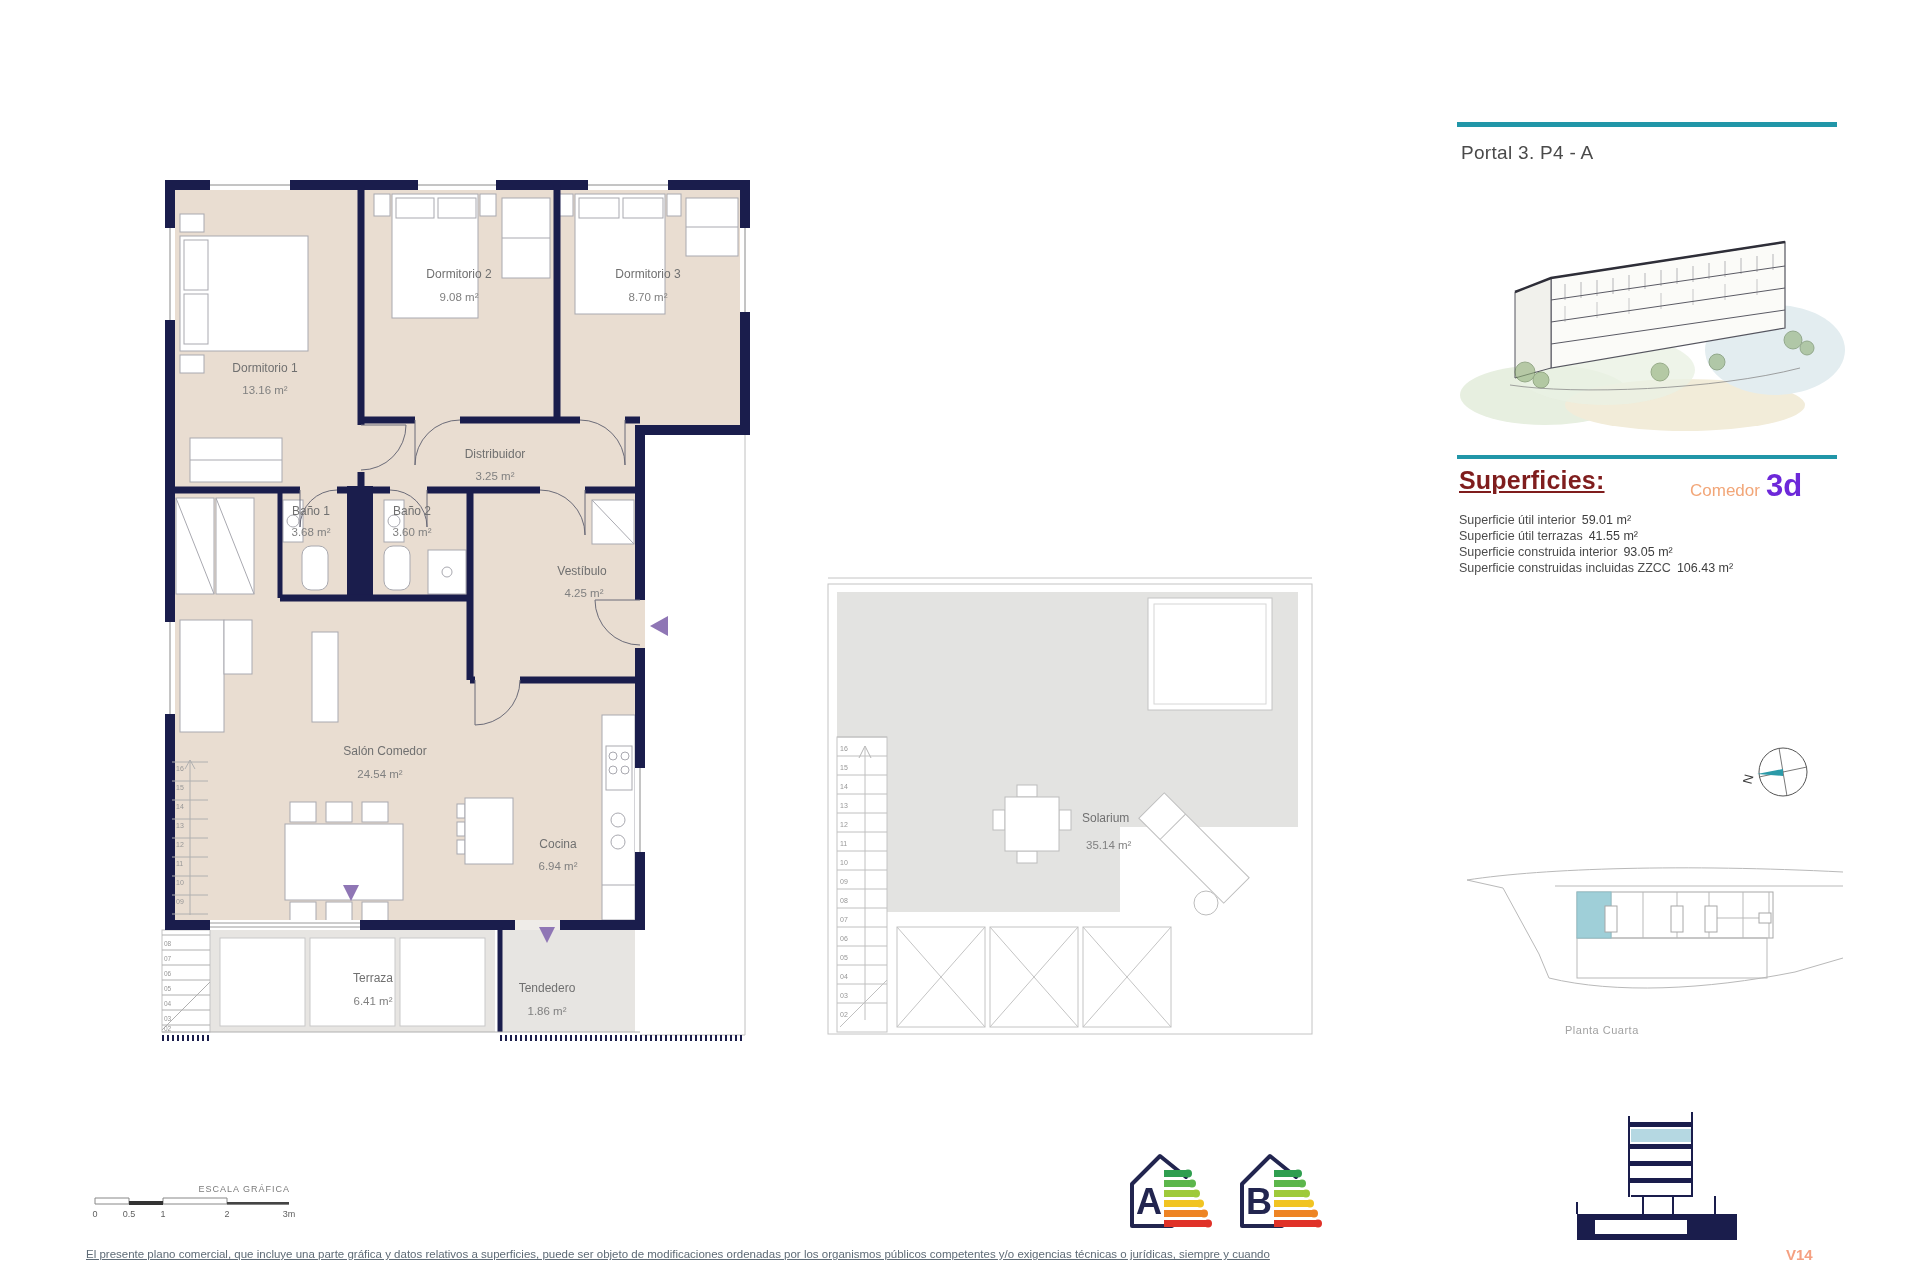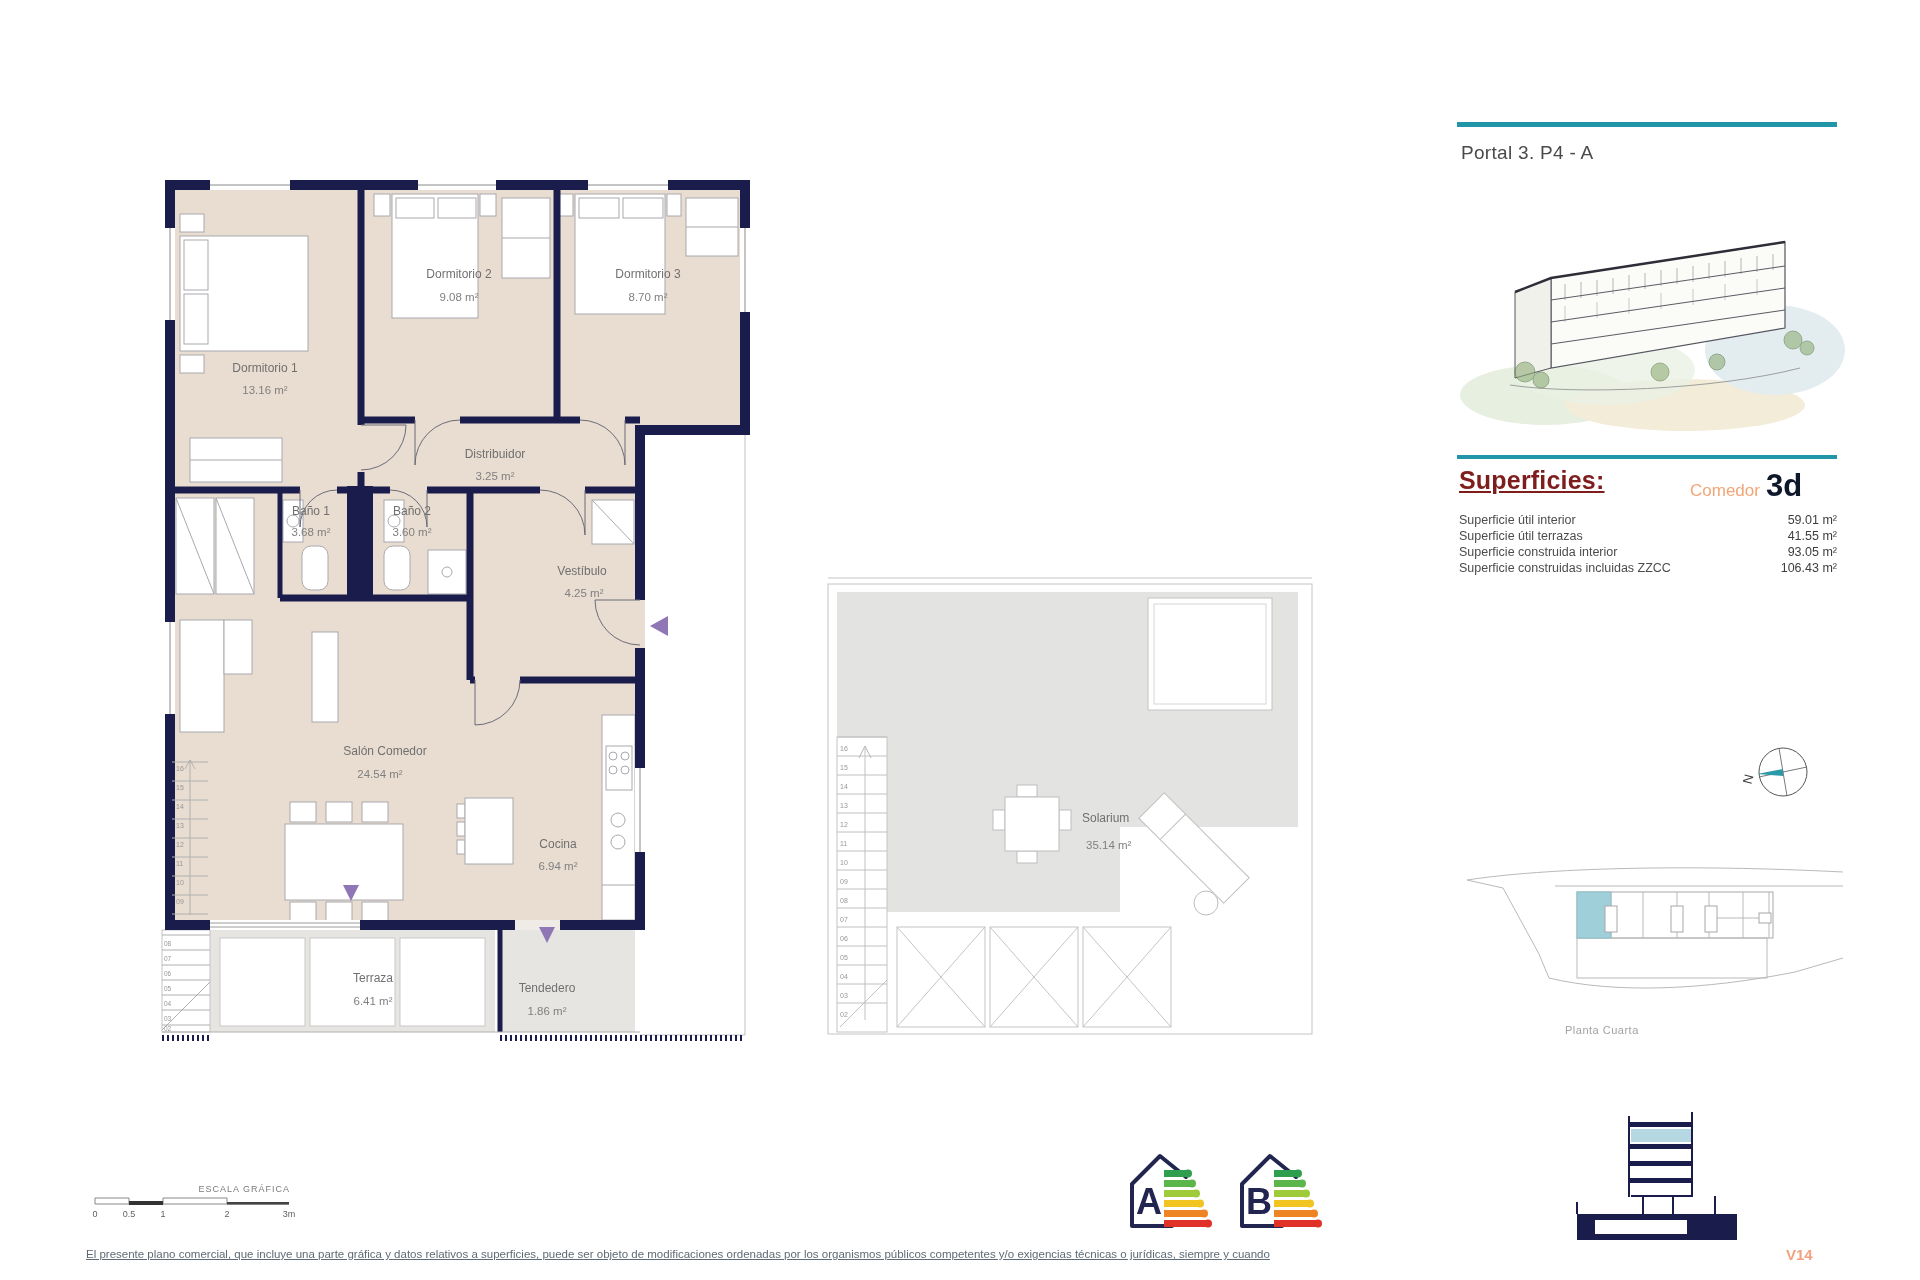--- a/index.html
+++ b/index.html
@@ -4,24 +4,24 @@
 <style>
   html,body{margin:0;padding:0;background:#ffffff;}
   body{width:1920px;height:1280px;position:relative;overflow:hidden;
        font-family:"Liberation Sans", sans-serif;color:#4a4a4a;}
   .abs{position:absolute;}
   .portal-title{font-size:19px;color:#4a4a4a;letter-spacing:.3px;}
   .teal-rule{background:#2196a8;height:5px;}
   .sup-head{font-size:25px;font-weight:bold;color:#7f1d1d;letter-spacing:.2px;text-decoration:underline;}
   .viv-wrap{display:flex;align-items:baseline;gap:6px;}
   .viv-label{font-size:17px;color:#f2a678;}
-  .viv-code{font-size:31px;font-weight:bold;color:#0f172a;}
+  .viv-code{font-size:31px;font-weight:bold;color:#6d28d9;}
   .sup-rows{width:378px;}
-  .sup-row{display:flex;justify-content:space-between;font-size:12.5px;
-           line-height:16px;color:#4c4c4c;}
+  .sup-row{display:flex;font-size:12.5px;
+           line-height:16px;color:#4c4c4c;gap:6px;}
   .sup-row .val{color:#3e3e3e;}
   .disclaimer{font-size:11.5px;line-height:15px;color:#5e6b76;width:1300px;}
   .version{font-size:15px;font-weight:bold;color:#f5a081;}
   svg text{font-family:"Liberation Sans", sans-serif;}
   .room-name{font-size:12px;fill:#707070;}
   .room-area{font-size:11.5px;fill:#808080;}
   .step-num{font-size:7px;fill:#979797;}
   .step-num-s{font-size:6.5px;fill:#979797;}
   .tick-label{font-size:9px;fill:#5f5f5f;}
   .scale-title{font-size:9px;fill:#7b7b7b;letter-spacing:1px;}

